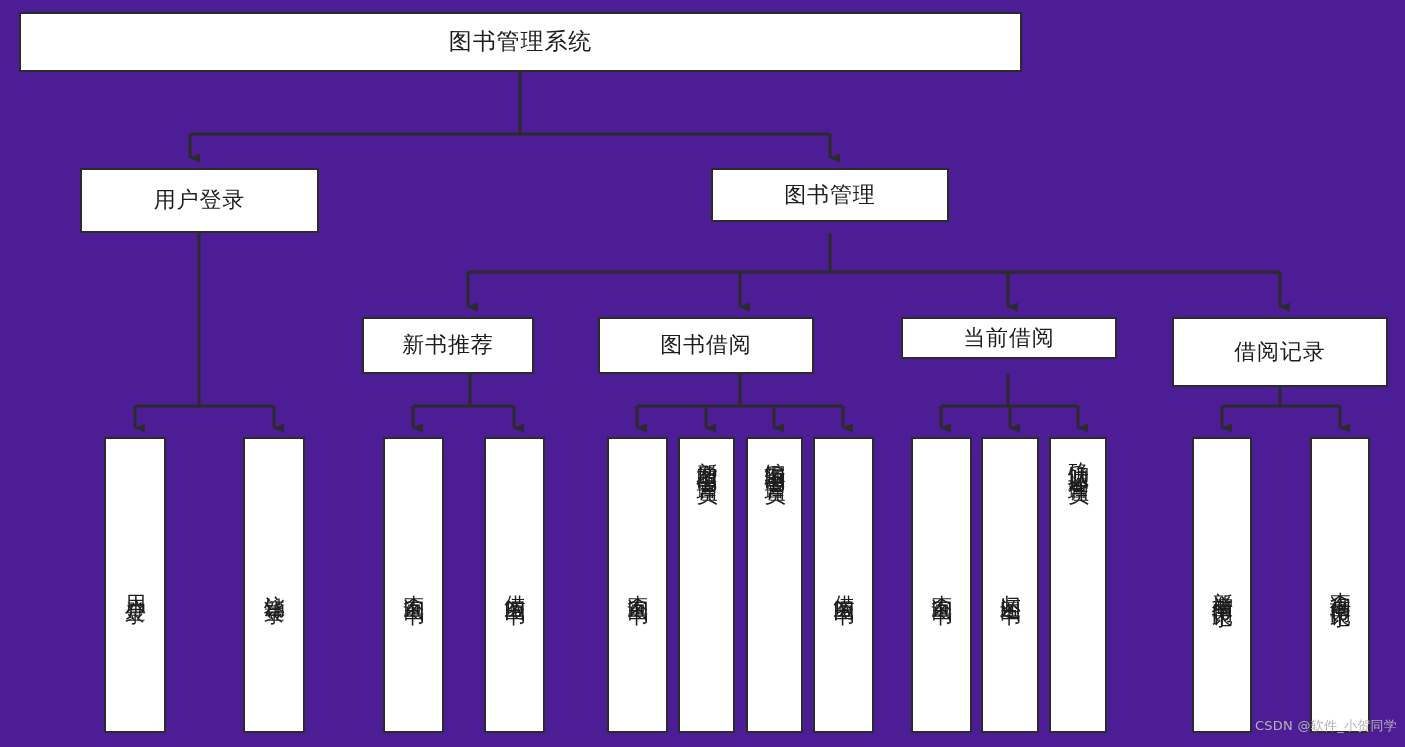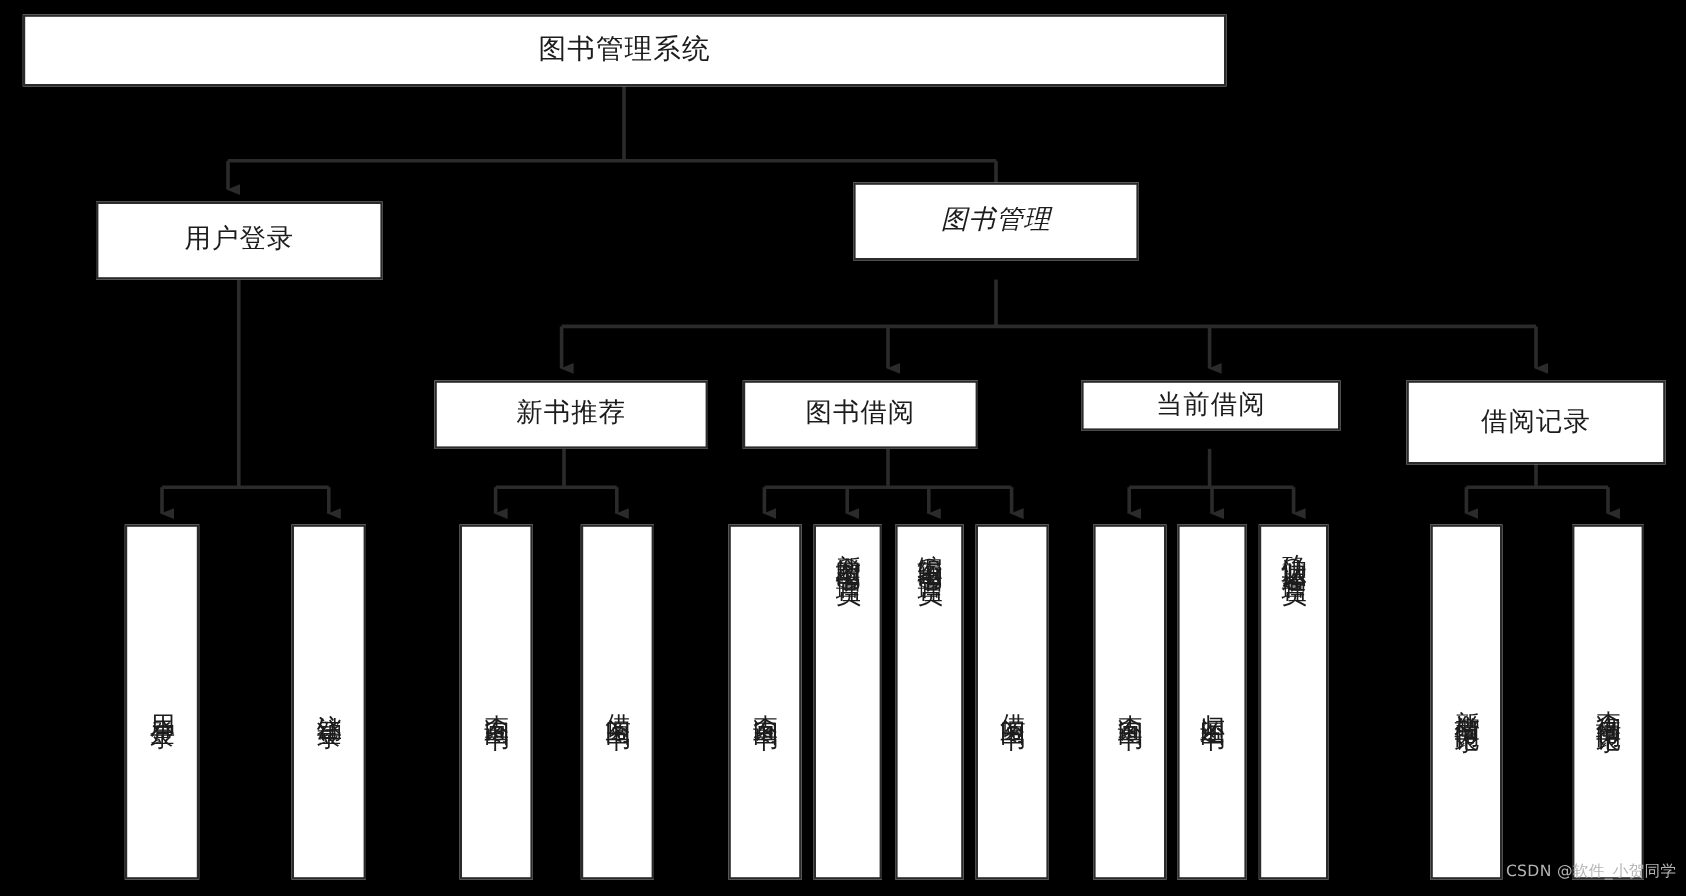--- a/index.html
+++ b/index.html
@@ -8,21 +8,21 @@
     padding: 0;
     background: #ffffff;
   }
   body {
     font-family: "DejaVu Sans", "Liberation Sans", sans-serif;
   }
   #diagram-root {
     position: relative;
     width: 1405px;
     height: 747px;
-    background: #000000;
+    background: #4c1d95;
     overflow: hidden;
   }
   #edge-layer {
     position: absolute;
     left: 0;
     top: 0;
     width: 1405px;
     height: 747px;
     pointer-events: none;
   }
@@ -137,28 +137,28 @@
     </g>
   </svg>
 
   <div class="node horiz root" style="left:19px; top:12px; width:1003px; height:60px;">
     <span class="node-label">图书管理系统</span>
   </div>
 
   <div class="node horiz" style="left:80px; top:168px; width:239px; height:65px;">
     <span class="node-label">用户登录</span>
   </div>
-  <div class="node horiz" style="left:711px; top:152px; width:238px; height:65px;font-style:italic;">
+  <div class="node horiz" style="left:711px; top:168px; width:238px; height:54px;">
     <span class="node-label">图书管理</span>
   </div>
 
-  <div class="node horiz" style="left:362px; top:317px; width:228px; height:57px;">
+  <div class="node horiz" style="left:362px; top:317px; width:172px; height:57px;">
     <span class="node-label">新书推荐</span>
   </div>
-  <div class="node horiz" style="left:619px; top:317px; width:196px; height:57px;">
+  <div class="node horiz" style="left:598px; top:317px; width:216px; height:57px;">
     <span class="node-label">图书借阅</span>
   </div>
   <div class="node horiz" style="left:901px; top:317px; width:216px; height:42px;">
     <span class="node-label">当前借阅</span>
   </div>
   <div class="node horiz" style="left:1172px; top:317px; width:216px; height:70px;">
     <span class="node-label">借阅记录</span>
   </div>
 
   <div class="node vert centered" style="left:104px; top:437px; width:62px; height:296px;">

